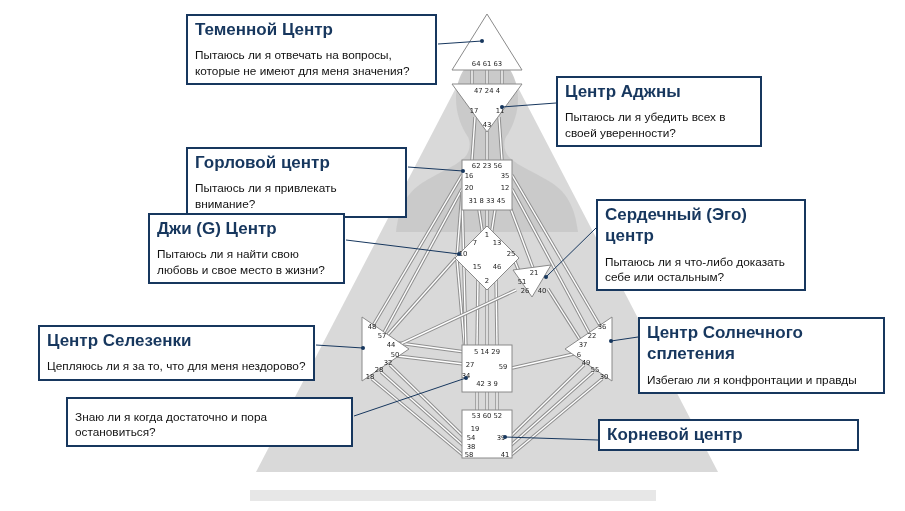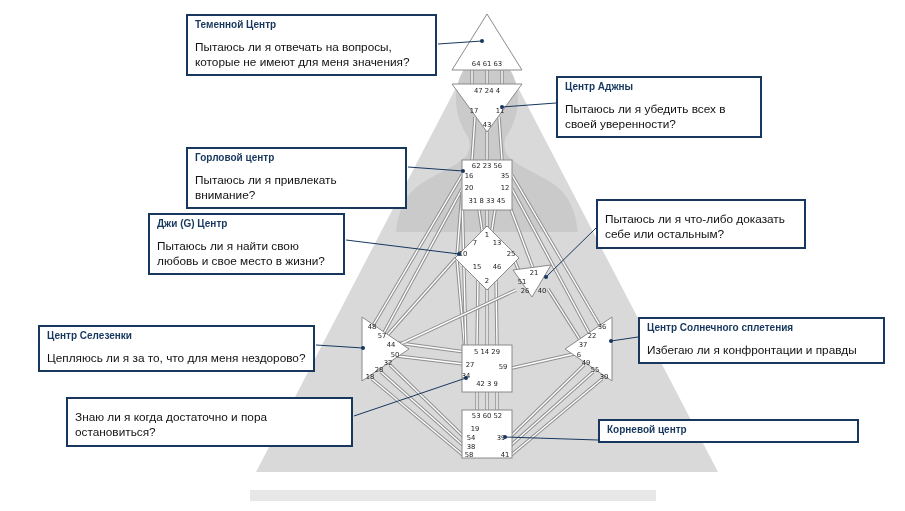--- a/index.html
+++ b/index.html
@@ -7,21 +7,21 @@
     position:relative;width:905px;height:511px;background:#ffffff;overflow:hidden;
     font-family:"Liberation Sans",sans-serif;
   }
   #graph-svg{position:absolute;left:0;top:0;z-index:1;}
   #graph-svg text{font-family:"DejaVu Sans",sans-serif;font-size:6.8px;fill:#1f1f1f;}
   .callout{
     position:absolute;z-index:2;background:#ffffff;
     border:2px solid var(--accent,#17375E);
     padding:3px 7px 4px 7px;box-sizing:border-box;
   }
-  .co-title{font-size:10px;font-weight:bold;color:var(--accent,#17375E);line-height:1.25;}
+  .co-title{font-size:17px;font-weight:bold;color:var(--accent,#17375E);line-height:1.25;}
   .co-text{font-size:11.8px;color:#111;line-height:1.3;margin-top:8px;}
   .co-crown {left:186px;top:14px;width:251px;}
   .co-ajna  {left:556px;top:76px;width:206px;}
   .co-throat{left:186px;top:147px;width:221px;}
   .co-g     {left:148px;top:213px;width:197px;}
   .co-heart {left:596px;top:199px;width:210px;}
   .co-spleen{left:38px;top:325px;width:277px;}
   .co-solar {left:638px;top:317px;width:247px;}
   .co-sacral{left:66px;top:397px;width:287px;}
   .co-root  {left:598px;top:419px;width:261px;}
@@ -221,20 +221,21 @@
   </div>
   <div class="callout co-throat">
     <div class="co-title">Горловой центр</div>
     <div class="co-text">Пытаюсь ли я привлекать внимание?</div>
   </div>
   <div class="callout co-g">
     <div class="co-title">Джи (G) Центр</div>
     <div class="co-text">Пытаюсь ли я найти свою любовь и свое место в жизни?</div>
   </div>
   <div class="callout co-heart">
+    <div class="co-title">Сердечный (Эго) центр</div>
     <div class="co-text">Пытаюсь ли я что-либо доказать себе или остальным?</div>
   </div>
   <div class="callout co-spleen">
     <div class="co-title">Центр Селезенки</div>
     <div class="co-text">Цепляюсь ли я за то, что для меня нездорово?</div>
   </div>
   <div class="callout co-solar">
     <div class="co-title">Центр Солнечного сплетения</div>
     <div class="co-text">Избегаю ли я конфронтации и правды</div>
   </div>

